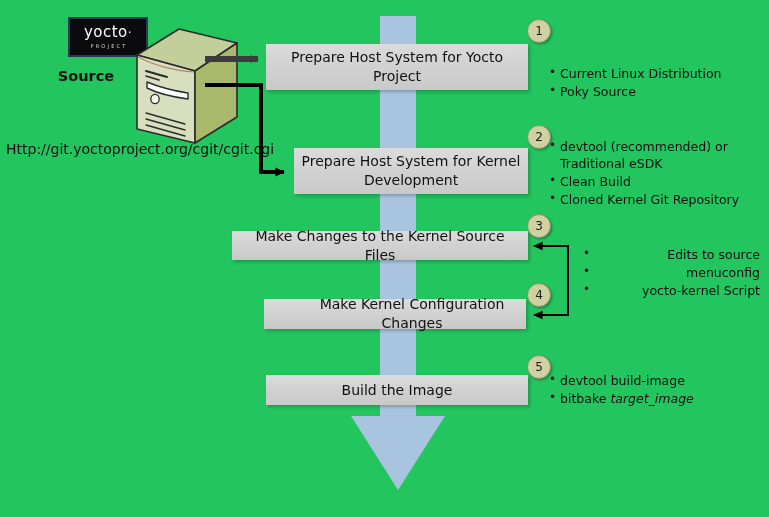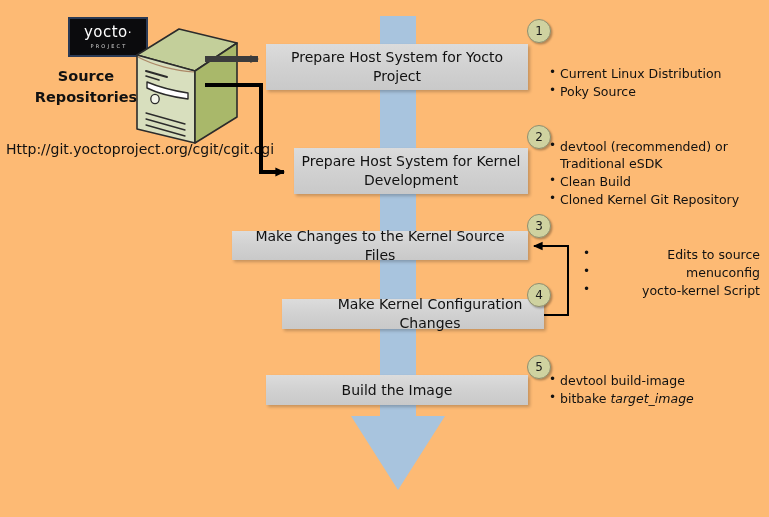--- a/index.html
+++ b/index.html
@@ -10,21 +10,21 @@
     width: 769px;
     height: 517px;
     background: #ffffff;
     font-family: "DejaVu Sans", sans-serif;
     overflow: hidden;
   }
   #canvas {
     position: relative;
     width: 769px;
     height: 517px;
-    background: #fdba74;
+    background: #22c55e;
   }
   .abs { position: absolute; }
 
   
   #flow-arrow-svg {
     position: absolute;
     left: 336px;
     top: 16px;
     width: 126px;
     height: 490px;
@@ -112,21 +112,21 @@
     color: #111111;
     font-size: 14px;
     line-height: 19px;
     box-sizing: border-box;
     padding: 0 6px;
   }
 
   #box-prepare-yocto  { left: 266px; top: 44px;  width: 262px; height: 46px; }
   #box-prepare-kernel { left: 294px; top: 148px; width: 234px; height: 46px; }
   #box-make-changes   { left: 232px; top: 231px; width: 296px; height: 29px; text-align: center; }
-  #box-make-config    { left: 282px; top: 299px; width: 262px; height: 30px; padding-left: 40px; }
+  #box-make-config    { left: 264px; top: 299px; width: 262px; height: 30px; padding-left: 40px; }
   #box-build-image    { left: 266px; top: 375px; width: 262px; height: 30px; }
 
   
   .step-circle {
     position: absolute;
     width: 24px;
     height: 24px;
     border-radius: 50%;
     background: #cfd2a0;
     border: 1px solid #8f8f6f;
@@ -185,21 +185,20 @@
     <polygon points="44,0 80,0 80,400 109,400 62,474 15,400 44,400" fill="#a8c4de"></polygon>
   </svg>
 
   <div class="abs" id="yocto-logo">
     <div class="wordmark"><span>yocto</span><span class="dot">·</span></div>
     <div class="subword">PROJECT</div>
   </div>
 
   <div class="abs" id="source-repositories-label">
     <div>Source</div>
-    <div>Repositories</div>
   </div>
 
   <div class="abs" id="repo-url">Http://git.yoctoproject.org/cgit/cgit.cgi</div>
 
   <svg class="abs" id="server-tower" viewBox="0 0 108 122">
 
     <polygon points="4,30 46,4 104,18 62,46" fill="#c3cf9a" stroke="#2b2b2b" stroke-width="1.6" stroke-linejoin="round"></polygon>
 
     <polygon points="4,30 62,46 62,118 4,104" fill="#d8dfbe" stroke="#2b2b2b" stroke-width="1.6" stroke-linejoin="round"></polygon>
 

